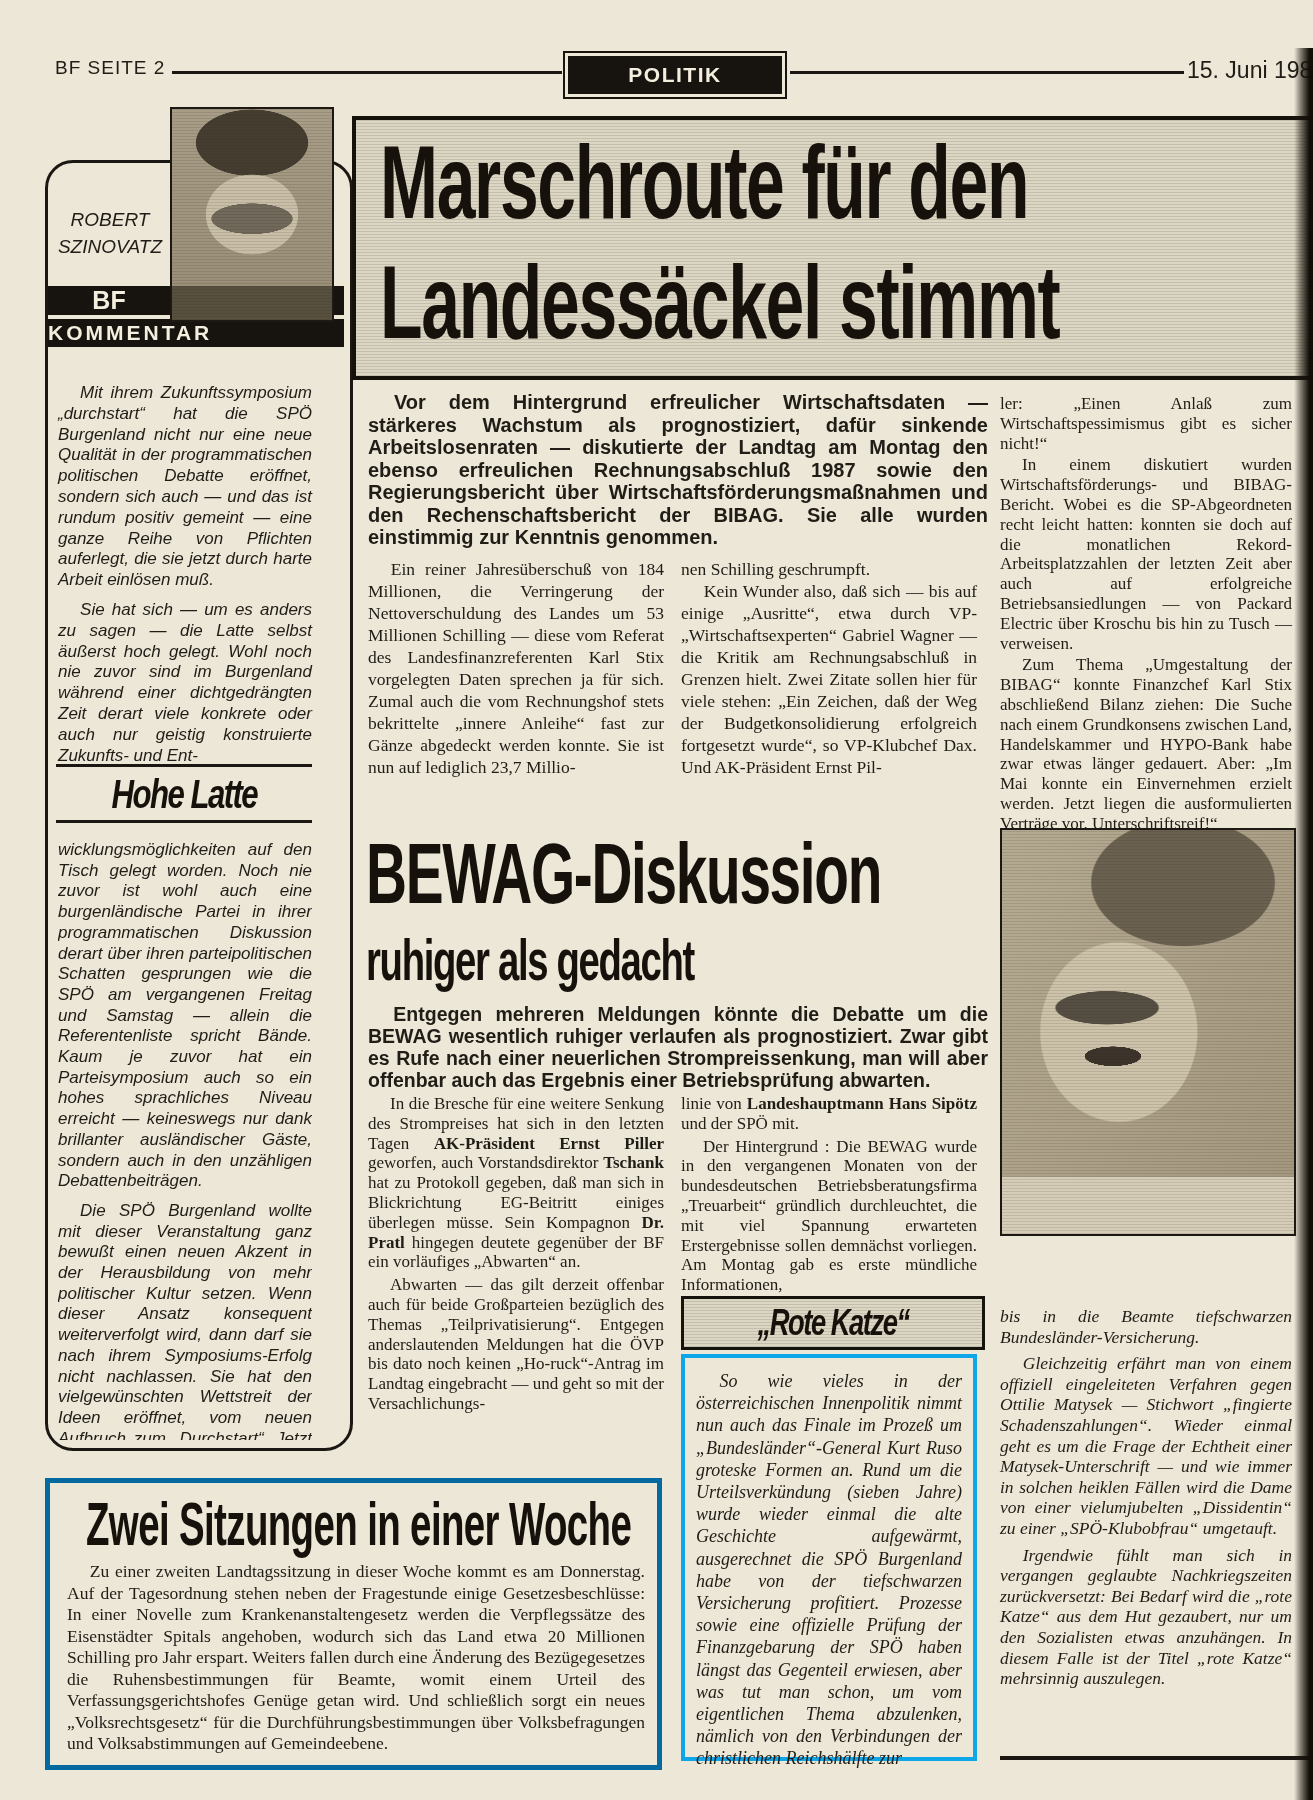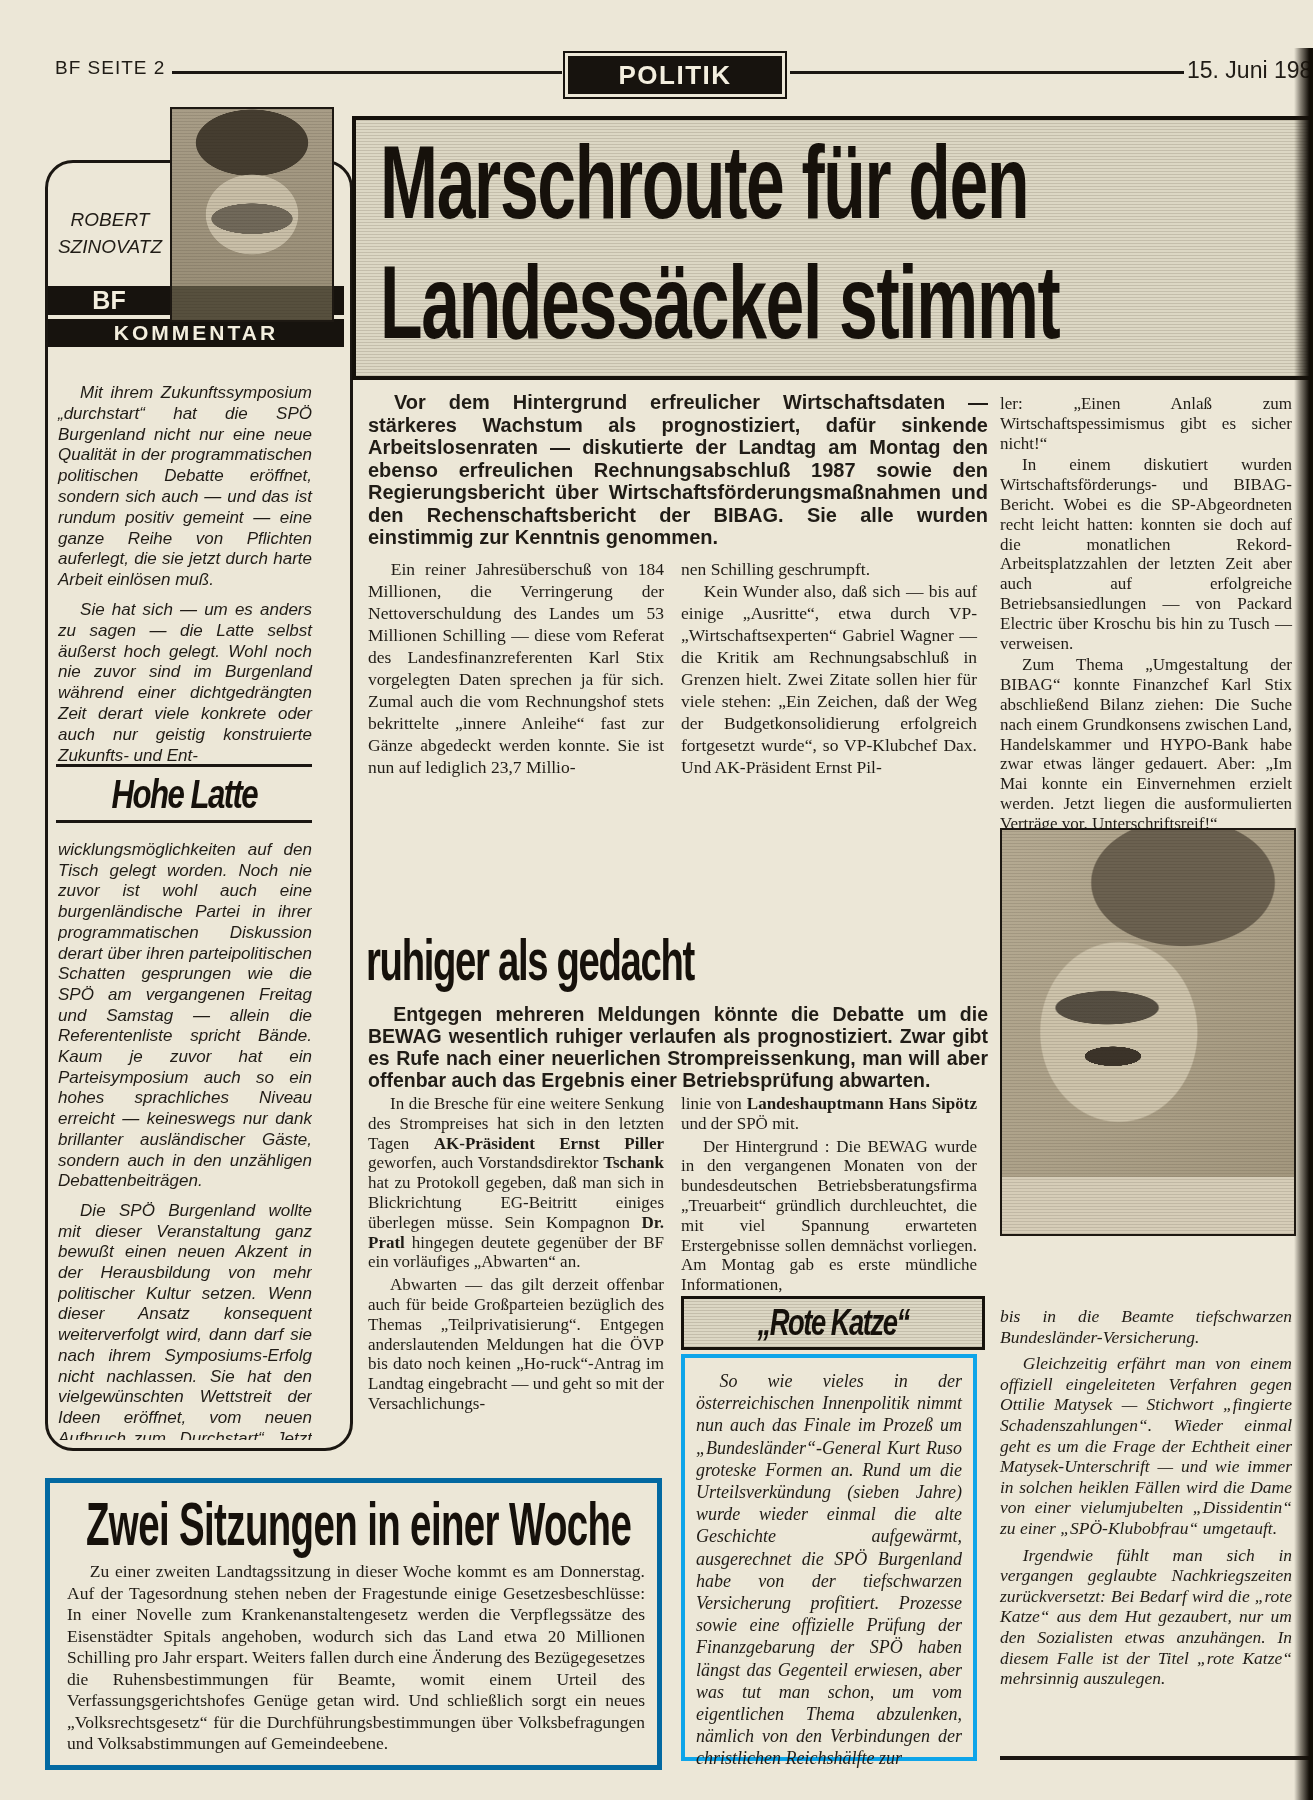--- a/index.html
+++ b/index.html
@@ -31,31 +31,31 @@
   #edge-band{background:linear-gradient(90deg,rgba(28,22,14,0) 0%,rgba(28,22,14,.5) 35%,#120e08 80%);}
 </style>
 </head>
 <body>
 
 <div id="page">
 
   <div class="abs sans" style="left:55px;top:57px;font-size:19px;letter-spacing:1px;">BF SEITE 2</div>
   <div class="abs rule" style="left:172px;top:71px;width:390px;height:3px;"></div>
   <div class="abs" style="left:563px;top:51px;width:224px;height:48px;border:2px solid #17130e;background:#ece7d7;padding:3px;box-sizing:border-box;">
-    <div class="blackbar sans" style="width:100%;height:100%;display:flex;align-items:center;justify-content:center;font-weight:bold;font-size:26px;letter-spacing:1.5px;">POLITIK</div>
+    <div class="blackbar sans" style="width:100%;height:100%;display:flex;align-items:center;justify-content:center;font-weight:bold;font-size:21px;letter-spacing:1.5px;">POLITIK</div>
   </div>
   <div class="abs rule" style="left:790px;top:71px;width:394px;height:3px;"></div>
   <div class="abs sans" style="left:1187px;top:57px;font-size:23px;white-space:nowrap;">15. Juni 1988</div>
 
   <div class="abs" style="left:45px;top:160px;width:302px;height:1285px;border:3px solid #1b1712;border-radius:28px;"></div>
 
   <div class="abs blackbar" style="left:48px;top:286px;width:296px;height:29px;">
     <div class="sans" style="width:122px;text-align:center;font-weight:bold;font-size:25px;line-height:29px;">BF</div>
   </div>
-  <div class="abs blackbar sans" style="left:48px;top:319px;width:296px;height:28px;text-align:center;font-weight:bold;font-size:21px;line-height:28px;letter-spacing:3px;">KOMMENTAR</div>
+  <div class="abs blackbar sans" style="left:48px;top:319px;width:296px;height:28px;text-align:left;font-weight:bold;font-size:21px;line-height:28px;letter-spacing:3px;">KOMMENTAR</div>
 
   <div class="abs photo" style="left:170px;top:107px;width:160px;height:211px;
        background:
          linear-gradient(to top, #57503e 0 16%, rgba(0,0,0,0) 16%),
          radial-gradient(ellipse 42% 12% at 50% 52%, rgba(40,34,26,.55) 0 60%, rgba(0,0,0,0) 61%),
          radial-gradient(ellipse 52% 34% at 50% 50%, #c9bfa8 0 55%, rgba(0,0,0,0) 56%),
          radial-gradient(ellipse 58% 26% at 50% 16%, #453d30 0 60%, rgba(0,0,0,0) 61%),
          linear-gradient(#a89d87,#978c75);"></div>
 
   <div class="abs sans ital" style="left:50px;top:206px;width:120px;text-align:center;font-size:19px;line-height:27px;">
@@ -109,20 +109,23 @@
 
   <div class="abs photo" style="left:1000px;top:828px;width:292px;height:404px;
        background:
          linear-gradient(to top, #d6cdb8 0 14%, rgba(0,0,0,0) 14%),
          radial-gradient(ellipse 16% 4% at 38% 56%, #3c342a 0 60%, rgba(0,0,0,0) 61%),
          radial-gradient(ellipse 30% 7% at 36% 44%, rgba(35,29,22,.7) 0 58%, rgba(0,0,0,0) 60%),
          radial-gradient(ellipse 46% 38% at 40% 50%, #cdc3ab 0 58%, rgba(0,0,0,0) 59%),
          radial-gradient(ellipse 52% 26% at 62% 13%, #6b6150 0 60%, rgba(0,0,0,0) 61%),
          linear-gradient(120deg,#b5aa92,#a2967d);"></div>
 
+  <div class="abs sans cond" style="left:366px;top:828px;font-size:86px;line-height:90px;">
+    <span class="cx" style="transform:scaleX(.66);">BEWAG-Diskussion</span>
+  </div>
   <div class="abs sans cond" style="left:366px;top:915px;font-size:58px;line-height:90px;">
     <span class="cx" style="transform:scaleX(.66);">ruhiger als gedacht</span>
   </div>
 
   <div class="abs sans just" style="left:368px;top:1003px;width:620px;font-weight:bold;font-size:19.5px;line-height:22px;">
     <p class="ind last">Entgegen mehreren Meldungen könnte die Debatte um die BEWAG wesentlich ruhiger verlaufen als prognostiziert. Zwar gibt es Rufe nach einer neuerlichen Strompreissenkung, man will aber offenbar auch das Ergebnis einer Betriebsprüfung abwarten.</p>
   </div>
 
   <div class="abs serif just" style="left:368px;top:1094px;width:296px;font-size:17px;line-height:19.8px;">
     <p class="ind" style="margin-bottom:3px;">

